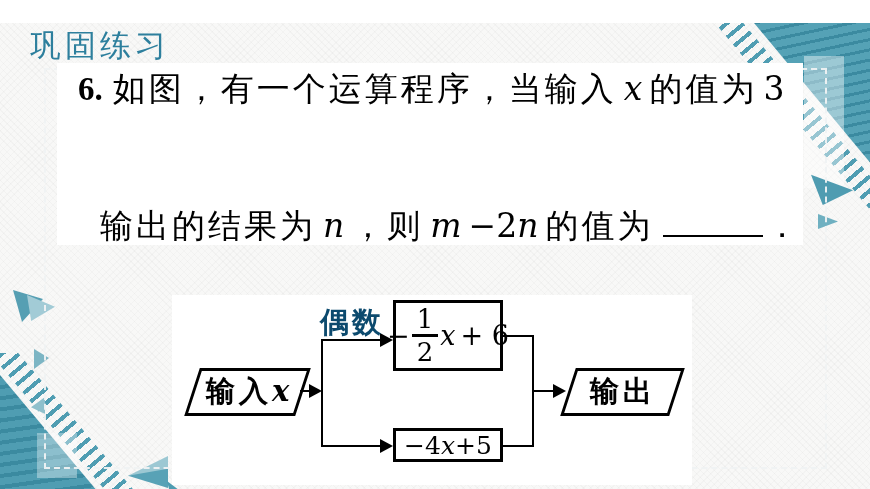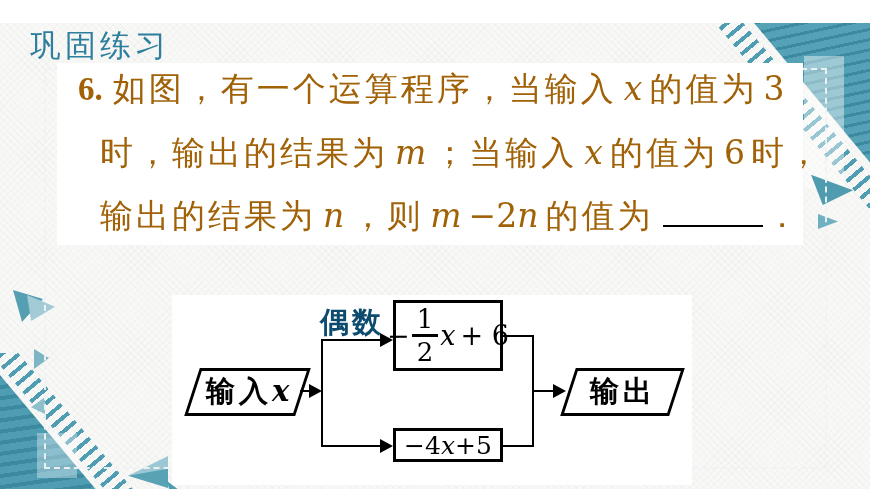--- a/index.html
+++ b/index.html
@@ -38,28 +38,28 @@
   .st6{left:811px;top:149px;width:42px;height:33px;background:#4f9cb1;clip-path:polygon(0 8%,100% 55%,28% 100%);}
   .st7{left:818px;top:191px;width:20px;height:15px;background:#6fb0c1;clip-path:polygon(0 0,100% 50%,0 100%);}
   .bottom-line{left:0;bottom:0;width:870px;height:2px;background:#5295a9;}
   .dashed-frame{position:absolute;z-index:2;left:44px;top:45px;width:779px;height:397px;
     border:2px dashed rgba(240,243,244,0.95);}
   
   .header{position:absolute;z-index:3;left:30px;top:2px;font-size:31px;color:#2d7f9d;
     letter-spacing:4px;font-weight:400;}
   
   .text-panel{position:absolute;z-index:3;left:57px;top:40px;width:746px;height:182px;background:#ffffff;}
-  .pline{position:absolute;font-size:33px;color:#a16207;letter-spacing:3px;white-space:nowrap;}
+  .pline{position:absolute;font-size:33px;color:#000000;letter-spacing:3px;white-space:nowrap;}
   .pline .num{font-weight:bold;letter-spacing:0;margin-right:10px;}
   .pline .mvar{font-style:italic;letter-spacing:0;margin:0 7px;font-family:"DejaVu Serif",serif;}
   .pline .mnum{letter-spacing:0;margin:0 6px;font-family:"DejaVu Serif",serif;}
   .pline .mexp{letter-spacing:0;margin:0 7px;font-family:"DejaVu Serif",serif;}
   .l1{left:21px;top:4px;}
   .l2{left:43px;top:68px;}
-  .l3{left:43px;top:131px;}
+  .l3{left:43px;top:141px;}
   .blank{display:inline-block;width:100px;height:30px;border-bottom:2px solid #000;margin:0 2px 0 10px;vertical-align:baseline;}
   
   .flow-panel{position:absolute;z-index:3;left:172px;top:272px;width:520px;height:190px;background:#ffffff;}
   .fc{position:absolute;box-sizing:border-box;}
   .line{background:#000;}
   .para{border:3px solid #000;background:#fff;transform:skewX(-18deg);
     display:flex;align-items:center;justify-content:center;}
   .para .inner{transform:skewX(18deg);font-size:29px;font-weight:bold;letter-spacing:4px;white-space:nowrap;}
   .para .inner .pvar{font-style:italic;font-weight:bold;letter-spacing:0;font-family:"DejaVu Serif",serif;}
   .fbox{border:3px solid #000;background:#fff;display:flex;align-items:center;justify-content:center;}
@@ -93,23 +93,20 @@
   <div class="st st7"></div>
   <div class="st bottom-line"></div>
 
   <div class="dashed-frame"></div>
 
   <div class="header">巩固练习</div>
 
   <div class="text-panel">
     <div class="pline l1">
       <span class="num">6.</span><span>如图，有一个运算程序，当输入</span><span class="mvar">x</span><span>的值为</span><span class="mnum">3</span>
-    </div>
-    <div class="pline l2">
-      <span>时，输出的结果为</span><span class="mvar">m</span><span>；当输入</span><span class="mvar">x</span><span>的值为</span><span class="mnum">6</span><span>时，</span>
     </div>
     <div class="pline l3">
       <span>输出的结果为</span><span class="mvar">n</span><span>，则</span><span class="mvar">m</span><span class="mexp" style="margin:0;">−2</span><span class="mvar" style="margin-left:0;">n</span><span>的值为</span><span class="blank"></span><span>．</span>
     </div>
   </div>
 
   <div class="flow-panel">
 
     <div class="fc para" style="left:20px;top:73px;width:111px;height:48px;">
       <div class="inner"><span>输入</span><span class="pvar">x</span></div>

